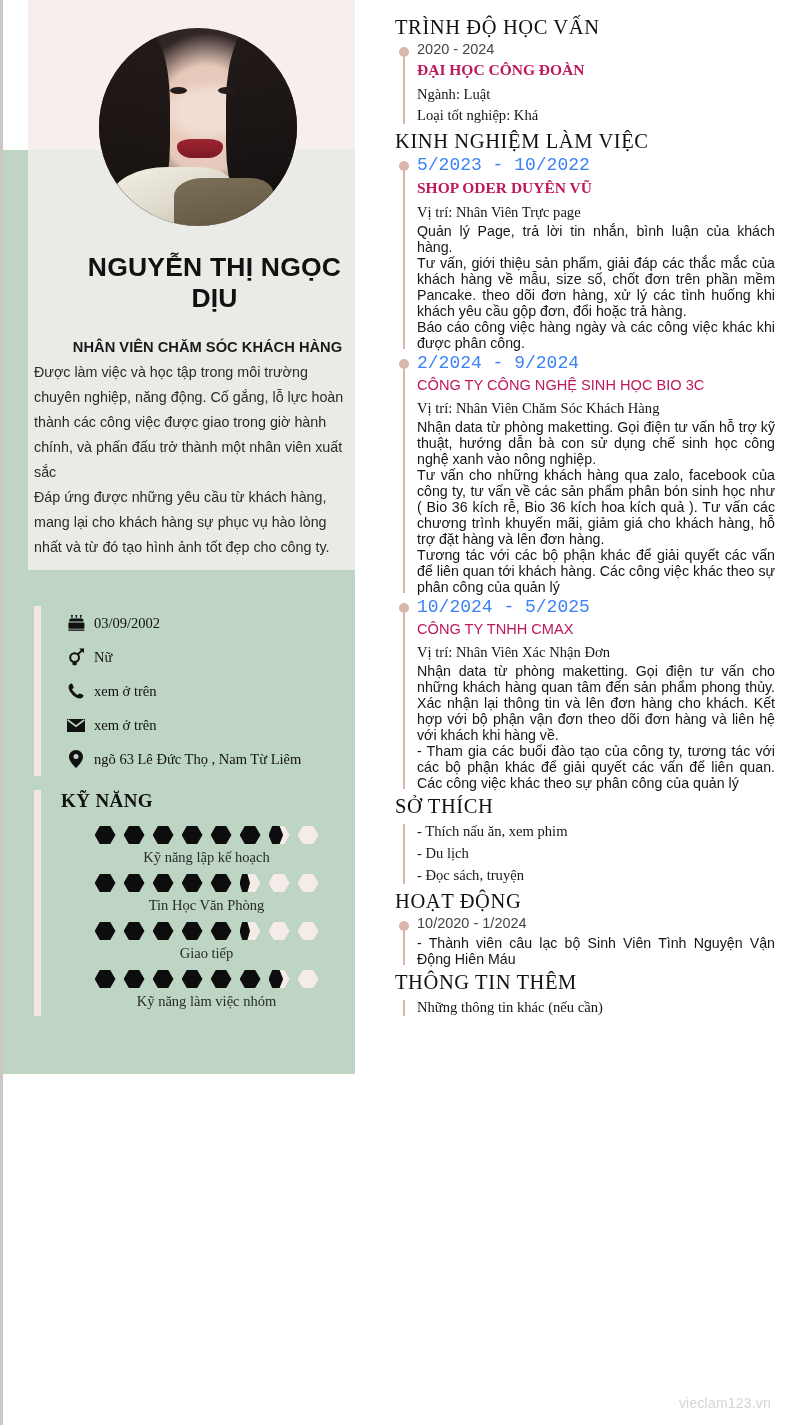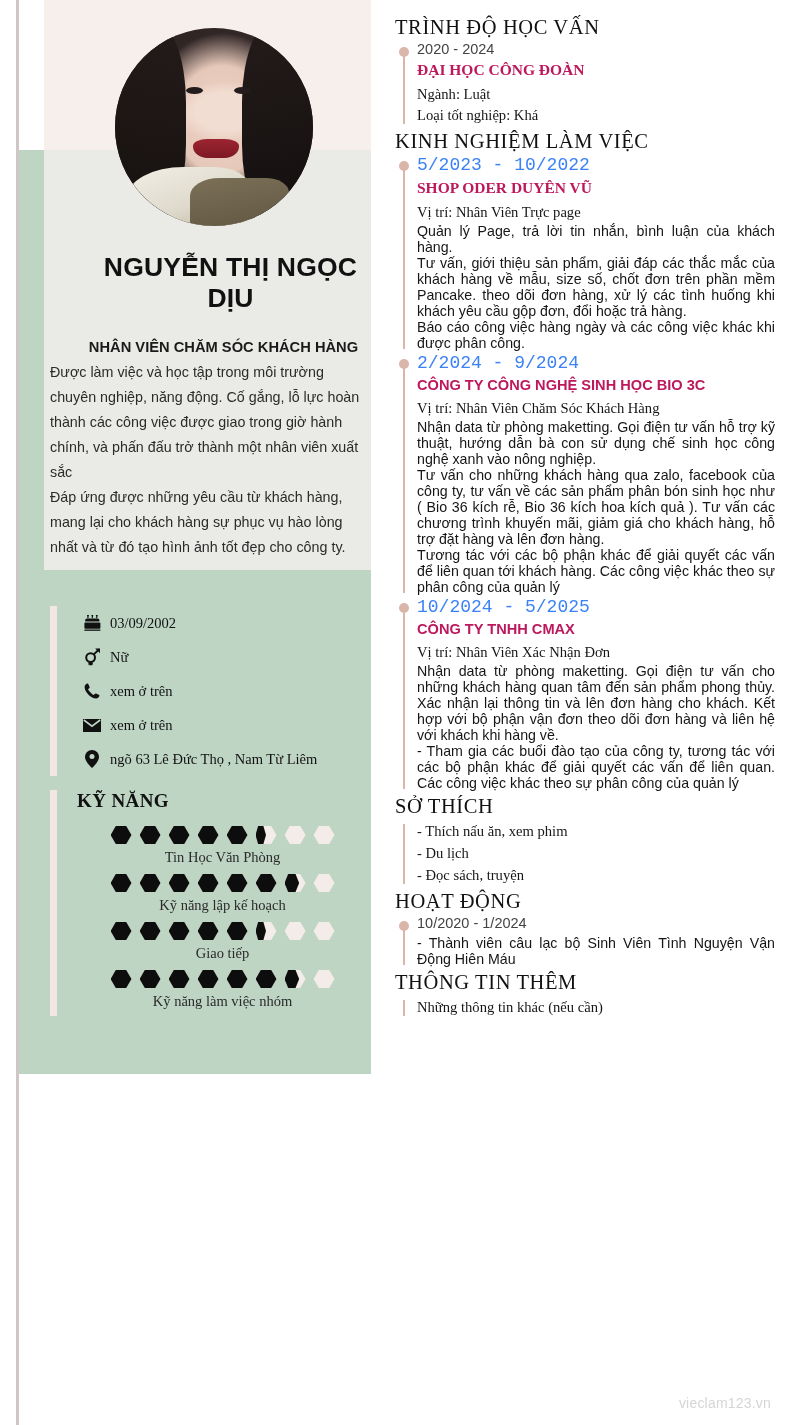--- a/index.html
+++ b/index.html
@@ -15,21 +15,21 @@
     position: relative;
     width: 785px;
     height: 1425px;
     background: #ffffff;
     overflow: hidden;
   }
 
   
   .left-col {
     position: absolute;
-    left: 16px; top: 0;
+    left: 0; top: 0;
     width: 355px;
     height: 1425px;
   }
 
   .left-edge-line {
     position: absolute;
     left: 0; top: 0;
     width: 3px; height: 1425px;
     background: #cfc6c6;
   }
@@ -265,21 +265,21 @@
   }
   .tl-org {
     font-family: "Liberation Serif", serif;
     font-weight: 700;
     font-size: 15.5px;
     color: #be185d;
     margin-bottom: 5px;
   }
   .tl-org.sans {
     font-family: "Liberation Sans", sans-serif;
-    font-weight: 700;
+    font-weight: 400;
     font-size: 14.6px;
   }
   .tl-line {
     font-family: "Liberation Serif", serif;
     font-size: 14.6px;
     line-height: 21px;
     color: #161616;
   }
   .tl-body {
     font-family: "Liberation Sans", sans-serif;
@@ -430,69 +430,69 @@
             <span class="hex">
               <i></i>
               <b style="width: 100%;"></b>
             </span>
             <span class="hex">
               <i></i>
               <b style="width: 100%;"></b>
             </span>
             <span class="hex">
               <i></i>
+              <b style="width: 100%;"></b>
+            </span>
+            <span class="hex">
+              <i></i>
+              <b style="width: 70%;"></b>
+            </span>
+            <span class="hex">
+              <i></i>
+              <b style="width: 0%;"></b>
+            </span>
+          </div>
+        <div class="skill-label">Kỹ năng lập kế hoạch</div>
+      </div>
+      <div class="skill">
+        <div class="hex-row">
+            <span class="hex">
+              <i></i>
+              <b style="width: 100%;"></b>
+            </span>
+            <span class="hex">
+              <i></i>
+              <b style="width: 100%;"></b>
+            </span>
+            <span class="hex">
+              <i></i>
+              <b style="width: 100%;"></b>
+            </span>
+            <span class="hex">
+              <i></i>
+              <b style="width: 100%;"></b>
+            </span>
+            <span class="hex">
+              <i></i>
+              <b style="width: 100%;"></b>
+            </span>
+            <span class="hex">
+              <i></i>
               <b style="width: 50%;"></b>
             </span>
             <span class="hex">
               <i></i>
               <b style="width: 0%;"></b>
             </span>
             <span class="hex">
               <i></i>
               <b style="width: 0%;"></b>
             </span>
           </div>
         <div class="skill-label">Tin Học Văn Phòng</div>
-      </div>
-      <div class="skill">
-        <div class="hex-row">
-            <span class="hex">
-              <i></i>
-              <b style="width: 100%;"></b>
-            </span>
-            <span class="hex">
-              <i></i>
-              <b style="width: 100%;"></b>
-            </span>
-            <span class="hex">
-              <i></i>
-              <b style="width: 100%;"></b>
-            </span>
-            <span class="hex">
-              <i></i>
-              <b style="width: 100%;"></b>
-            </span>
-            <span class="hex">
-              <i></i>
-              <b style="width: 100%;"></b>
-            </span>
-            <span class="hex">
-              <i></i>
-              <b style="width: 100%;"></b>
-            </span>
-            <span class="hex">
-              <i></i>
-              <b style="width: 70%;"></b>
-            </span>
-            <span class="hex">
-              <i></i>
-              <b style="width: 0%;"></b>
-            </span>
-          </div>
-        <div class="skill-label">Kỹ năng lập kế hoạch</div>
       </div>
       <div class="skill">
         <div class="hex-row">
             <span class="hex">
               <i></i>
               <b style="width: 100%;"></b>
             </span>
             <span class="hex">
               <i></i>
               <b style="width: 100%;"></b>

